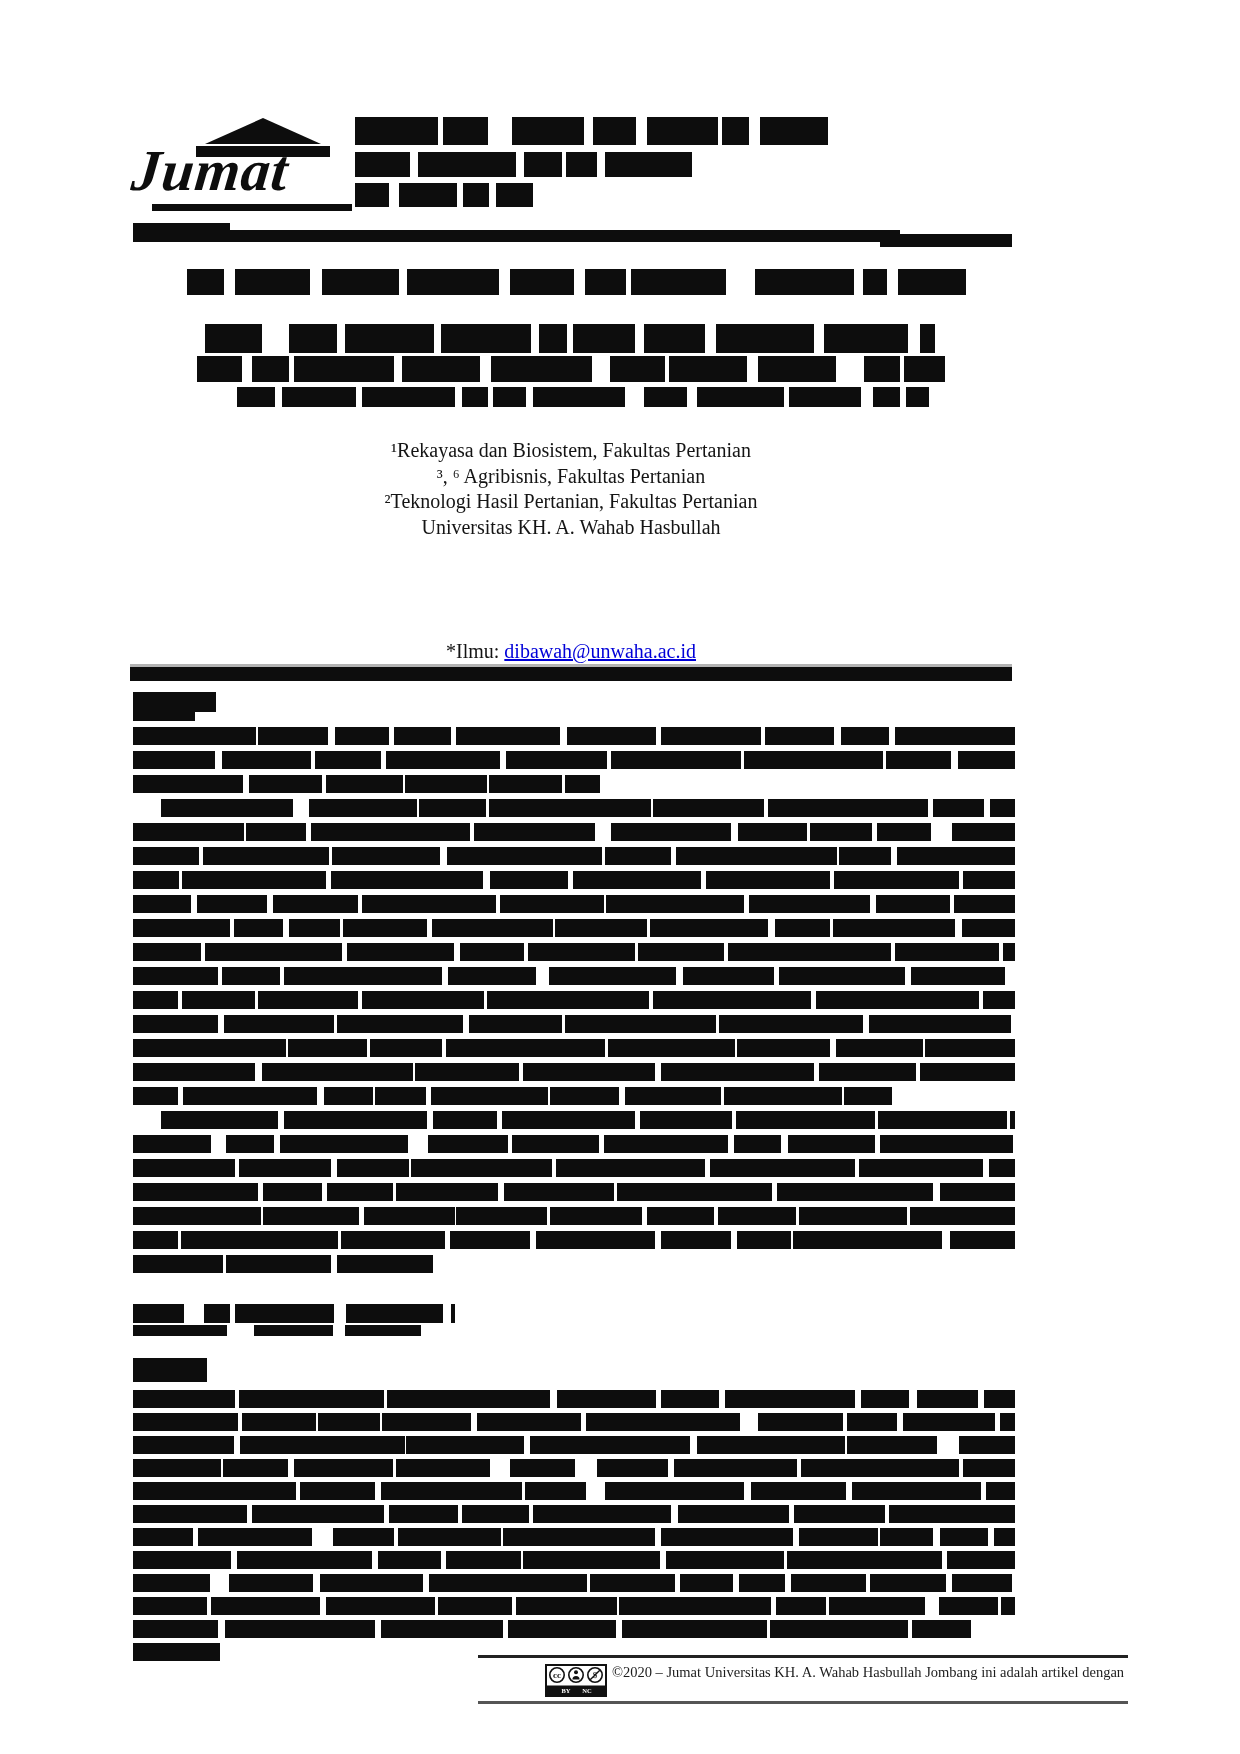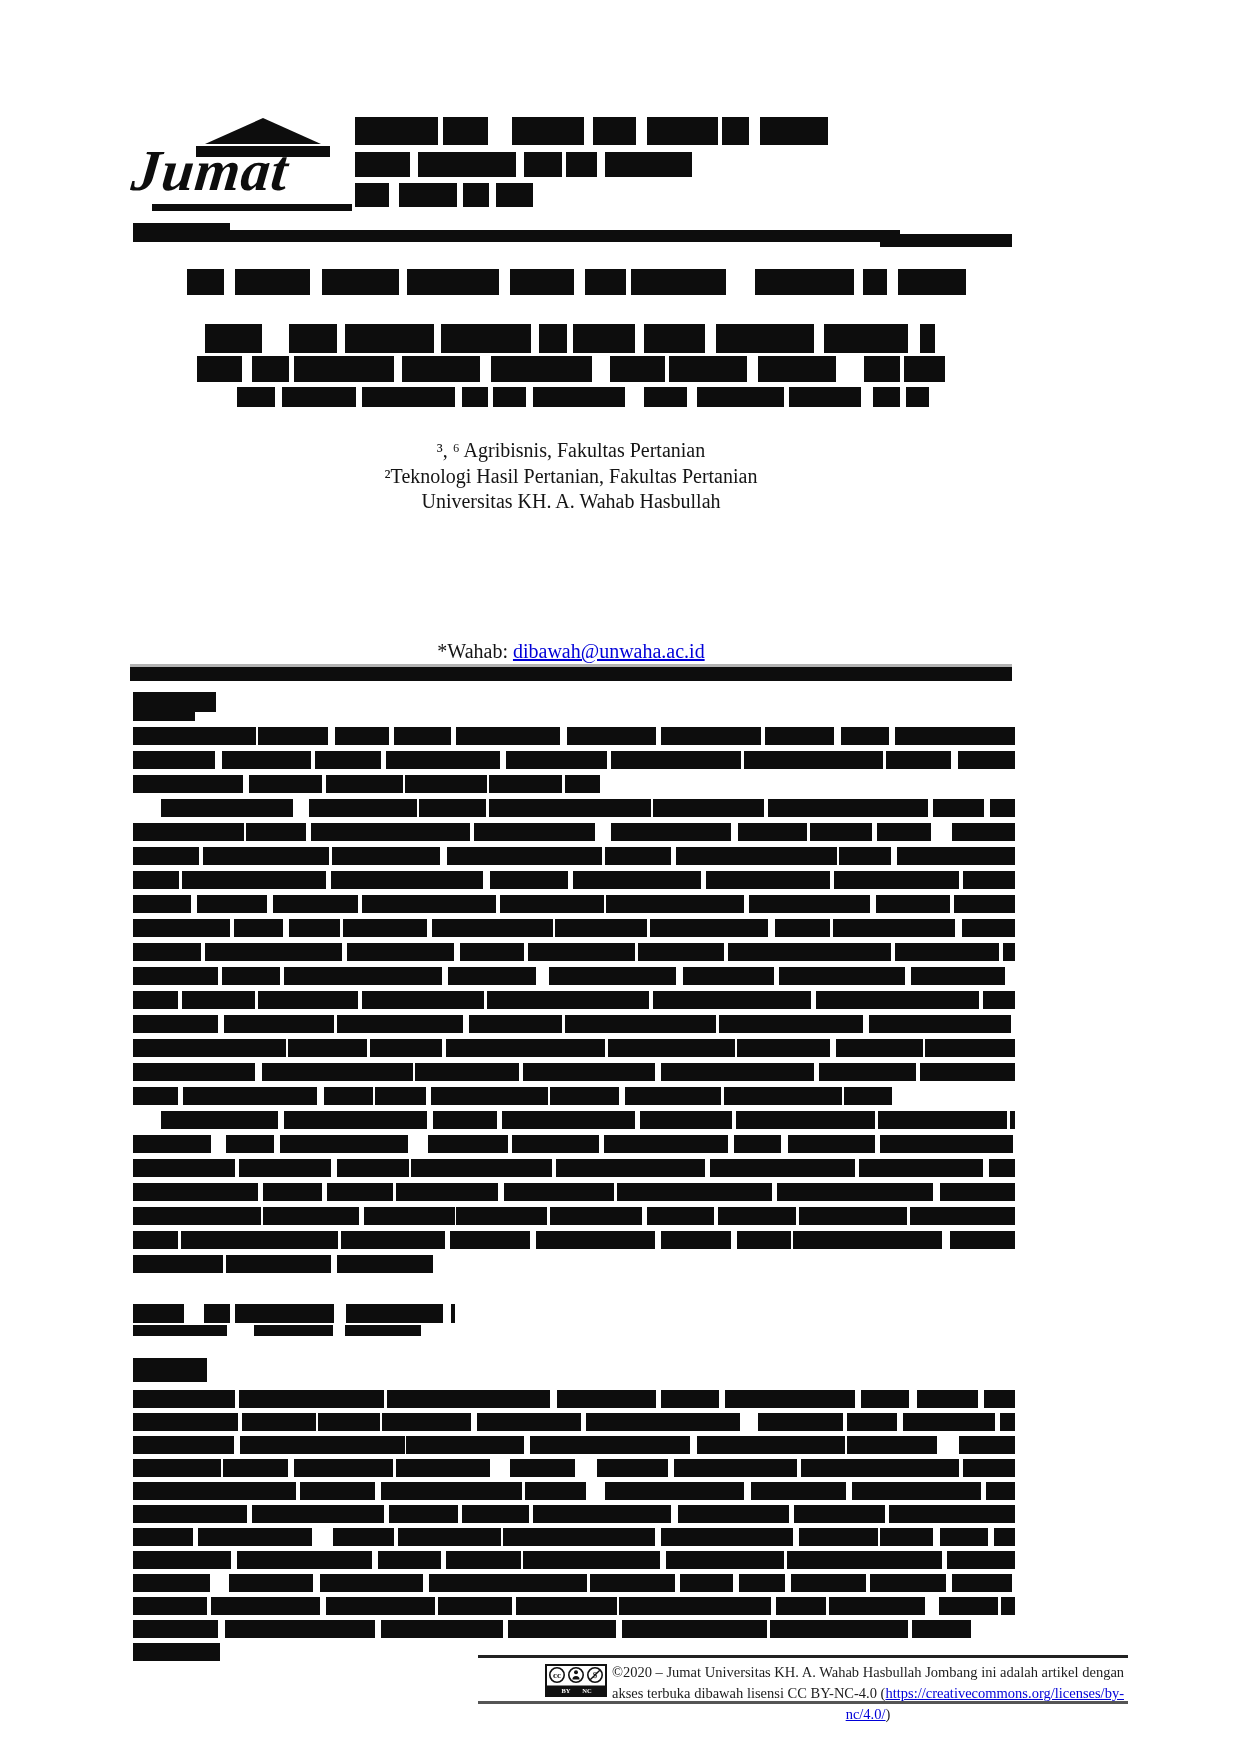--- a/index.html
+++ b/index.html
@@ -513,27 +513,28 @@
         <i style="left: 489px; width: 145px; height: 18px;"></i>
         <i style="left: 637px; width: 138px; height: 18px;"></i>
         <i style="left: 779px; width: 59px; height: 18px;"></i>
       </div>
       <div class="rbar" style="left: 133px; top: 1643px; width: 97px; height: 18px;">
         <i style="left: 0px; width: 87px; height: 18px;"></i>
       </div>
     </div>
 
   <div class="affils">
+    <div>¹Rekayasa dan Biosistem, Fakultas Pertanian</div>
     <div>³, ⁶ Agribisnis, Fakultas Pertanian</div>
     <div>²Teknologi Hasil Pertanian, Fakultas Pertanian</div>
     <div>Universitas KH. A. Wahab Hasbullah</div>
   </div>
 
   <div class="email-line">
-    <span>*Wahab:</span><a href="#">dibawah@unwaha.ac.id</a>
+    <span>*Ilmu:</span><a href="#">dibawah@unwaha.ac.id</a>
   </div>
 
   <div class="rule" style="left:478px;top:1655px;width:650px;height:3px;"></div>
   <div class="rule light" style="left:478px;top:1701px;width:650px;height:3px;"></div>
 
   <div class="badge">
     <svg width="62" height="33" viewBox="0 0 62 33">
       <rect x="1" y="1" width="60" height="31" fill="#ffffff" stroke="#111" stroke-width="2"></rect>
       <circle cx="12" cy="11" r="7.2" fill="none" stroke="#111" stroke-width="1.6"></circle>
       <text x="12" y="14" text-anchor="middle" font-size="9" font-weight="bold" fill="#111">cc</text>
@@ -544,16 +545,15 @@
       <text x="50" y="14.4" text-anchor="middle" font-size="9" fill="#111">$</text>
       <line x1="45.2" y1="15.8" x2="54.8" y2="6.2" stroke="#111" stroke-width="1.4"></line>
       <rect x="2" y="21.5" width="58" height="9.5" fill="#111"></rect>
       <text x="21" y="29" text-anchor="middle" font-size="6.5" font-weight="bold" fill="#fff">BY</text>
       <text x="42" y="29" text-anchor="middle" font-size="6.5" font-weight="bold" fill="#fff">NC</text>
     </svg>
   </div>
 
   <div class="footer-text">
     <div>©2020 – Jumat Universitas KH. A. Wahab Hasbullah Jombang ini adalah artikel dengan</div>
-    <div><span>akses terbuka dibawah lisensi CC BY-NC-4.0 (</span><a href="#">https://creativecommons.org/licenses/by-nc/4.0/</a><span>)</span></div>
   </div>
 
 </div>
 
 </body></html>

